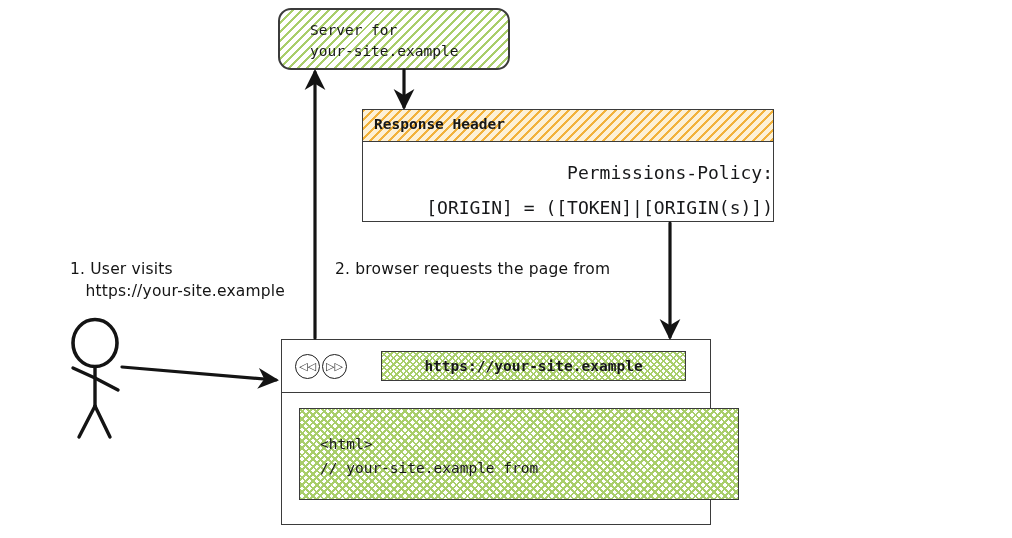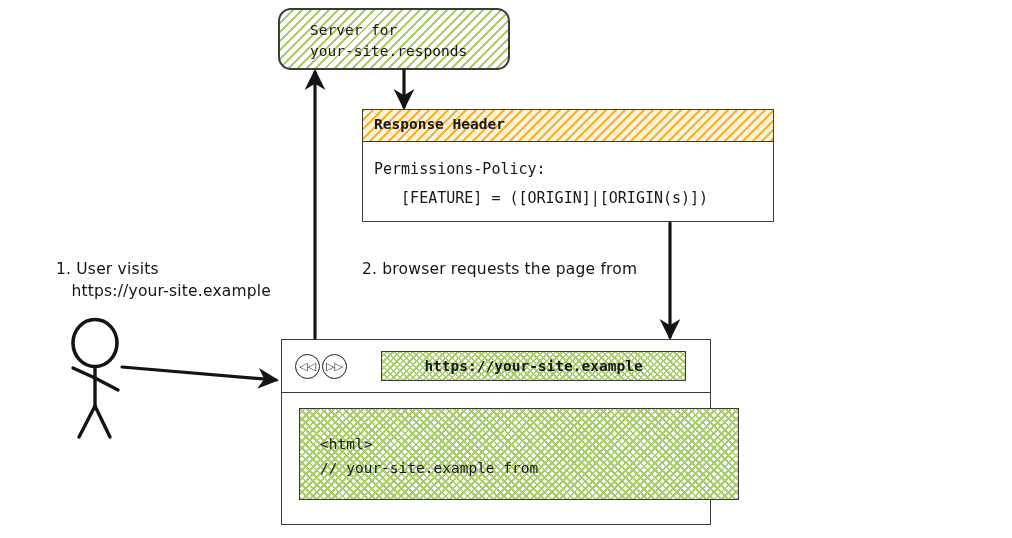--- a/index.html
+++ b/index.html
@@ -96,22 +96,23 @@
   }
   #response-body {
     position: absolute;
     left: 0;
     top: 32px;
     width: 100%;
     padding: 13px 0 0 11px;
     box-sizing: border-box;
   }
   .resp-line {
-    font-size: 15px;
+    font-size: 18px;
     line-height: 1.95;
+    text-align: right;
   }
 
   
   #browser-window {
     position: absolute;
     left: 281px;
     top: 339px;
     width: 430px;
     height: 186px;
     border: 1.8px solid #3b3b3b;
@@ -185,51 +186,51 @@
   }
   #page-code {
     position: absolute;
     left: 20px;
     top: 24px;
     font-size: 14.5px;
     line-height: 1.65;
   }
 
   
-  #ann-1 { position: absolute; left: 56px;  top: 258px; }
-  #ann-2 { position: absolute; left: 335px; top: 258px; margin-left: 27px; }
+  #ann-1 { position: absolute; left: 70px;  top: 258px; }
+  #ann-2 { position: absolute; left: 335px; top: 258px; }
   #ann-3 { position: absolute; left: 700px; top: 258px; }
 
   
   #vectors {
     position: absolute;
     left: 0; top: 0;
     width: 1012px; height: 538px;
     pointer-events: none;
   }
 </style>
 </head>
 <body>
 
 <div id="canvas">
 
   <div id="server-box">
     <div id="server-label">
       <div class="mono">Server for</div>
-      <div class="mono">your-site.responds</div>
+      <div class="mono">your-site.example</div>
     </div>
   </div>
 
   <div id="response-box">
     <div id="response-title-bar">
       <div id="response-title" class="mono">Response Header</div>
     </div>
     <div id="response-body">
       <div class="mono resp-line">Permissions-Policy:</div>
-      <div class="mono resp-line">   [FEATURE] = ([ORIGIN]|[ORIGIN(s)])</div>
+      <div class="mono resp-line">   [ORIGIN] = ([TOKEN]|[ORIGIN(s)])</div>
     </div>
   </div>
 
   <div id="browser-window">
     <div id="browser-toolbar">
       <div id="nav-back" class="nav-btn">◁◁</div>
       <div id="nav-fwd" class="nav-btn">▷▷</div>
       <div id="url-bar">
         <span id="url-text" class="mono">https://your-site.example</span>
       </div>

